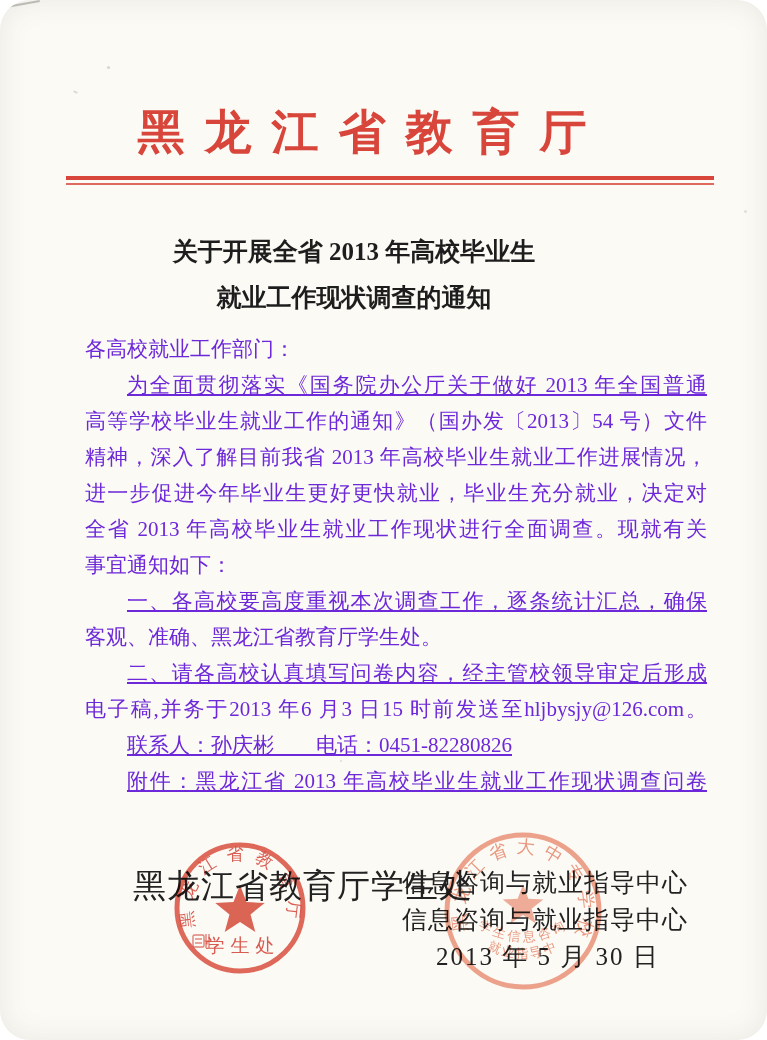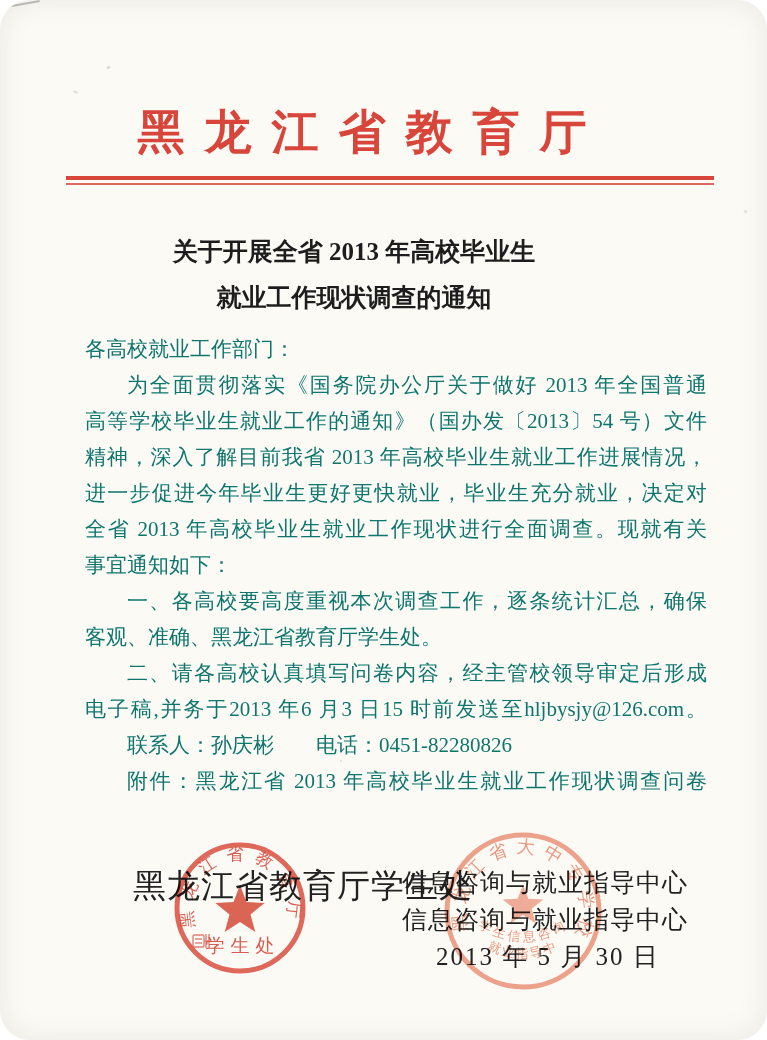--- a/index.html
+++ b/index.html
@@ -15,24 +15,24 @@
   .letterhead{
     position:absolute;top:102px;left:0;width:744px;text-align:center;
     font-size:47px;line-height:60px;color:#d8453a;letter-spacing:20px;font-weight:600;
   }
   .rule{position:absolute;top:176px;left:66px;width:648px;height:4px;background:#d8453a;}
   .rule::after{content:"";position:absolute;top:7px;left:0;width:100%;height:2px;background:#d8453a;opacity:.8;}
   
   .doc-title{position:absolute;top:229px;left:0;width:708px;text-align:center;
     font-weight:bold;font-size:25px;line-height:46px;color:#1d1d1d;}
   
-  .body-text{position:absolute;top:331px;left:85px;width:622px;font-size:21px;color:#0f766e;}
+  .body-text{position:absolute;top:331px;left:85px;width:622px;font-size:21px;color:#6d28d9;}
   .ln{height:36px;line-height:36px;white-space:normal;}
   .fill{text-align:justify;text-align-last:justify;text-justify:inter-character;}
-  .ind{text-indent:2em;}
+  .ind{text-indent:2em;text-decoration:underline;}
   
   .sig-left{position:absolute;left:133px;top:864px;font-size:33px;letter-spacing:1px;color:#222;}
   .sig-right{position:absolute;left:402px;top:864px;font-size:25px;line-height:37px;letter-spacing:1px;color:#222;}
   .sig-right .date{padding-left:34px;letter-spacing:2px;}
   
   .seal{position:absolute;mix-blend-mode:multiply;opacity:.95;}
   .seal-left{left:170px;top:838px;}
   .seal-right{left:438px;top:826px;}
   
   .scratch{position:absolute;top:3px;left:6px;width:34px;height:2px;background:#8f8d88;opacity:.55;transform:rotate(-10deg);}

